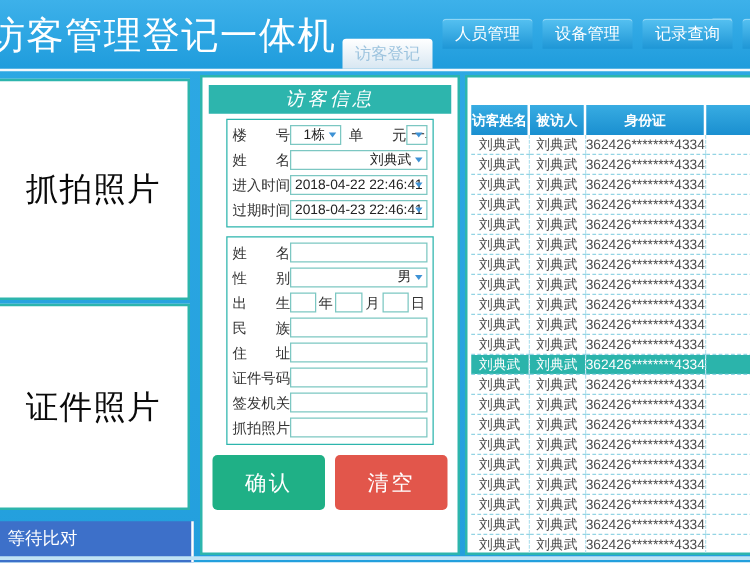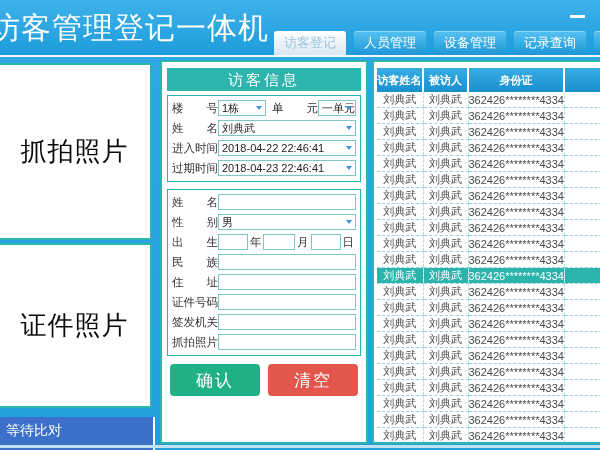--- a/index.html
+++ b/index.html
@@ -12,63 +12,63 @@
   .titlebar { position:absolute; left:0; top:0; width:600px; height:57px;
               background:linear-gradient(#3db1ea,#1f9cdc); border-bottom:2px solid #f2f8fc; }
   .app-title { position:absolute; left:-10px; top:8px; font-size:30px; color:#fff;
                white-space:nowrap; letter-spacing:1px; }
   .min-btn { position:absolute; right:12px; top:10px; width:20px; height:14px; cursor:pointer; }
   .min-btn .dash { position:absolute; left:2px; top:5px; width:15px; height:3px; background:#fff; }
   .tabs { position:absolute; right:-8px; bottom:0; display:flex; gap:8px; }
   .tab { min-width:66px; height:24px; line-height:24px; padding:0 10px; text-align:center;
          font-size:13px; color:#fff; border-radius:3px 3px 0 0; cursor:pointer;
          background:linear-gradient(#56c1f1,#1e96d6); box-shadow:inset 0 1px 0 rgba(255,255,255,.35); }
-  .tab.active { background:linear-gradient(#ffffff,#d8e7f2); color:#9cc3de; }
+  .tab.active { background:linear-gradient(#ffffff,#d8e7f2); color:#9cc3de;margin-top:16px; }
   .tab.sliver { min-width:14px; padding:0; }
 
   
   .photo-box { position:absolute; left:-55px; width:207px; background:#fff;
                border:2px solid #2db5ad; display:flex; align-items:center; justify-content:center; }
   .photo-box.snapshot { top:63px; height:177px; }
   .photo-box.idcard  { top:243px; height:165px; }
   .photo-label { font-size:26px; color:#0a0a0a; letter-spacing:1px; padding-left:52px; }
   .status-bar { position:absolute; left:0; top:417px; width:155px; height:37px;
                 background:#3d70c9; border-right:2px solid #fff; color:#fff;
                 font-size:14px; line-height:27px; padding-left:6px; }
 
   
   .form-panel { position:absolute; left:160px; top:60px; width:208px; height:384px;
                 background:#fff; border:2px solid #2db5ad; }
   .form-title { margin:6px 5px 4px; height:23px; line-height:23px; background:#2db5ad;
-                color:#fff; font-size:15px; text-align:center; letter-spacing:3px; }
-  .fs { border:1px solid #2db5ad; margin:0 5px; padding:4px 4px 1px; }
+                color:#fff; font-size:15px; text-align:center; letter-spacing:3px;font-style:italic; }
+  .fs { border:1px solid #2db5ad; margin:0 19px; padding:4px 4px 1px; }
   .fs + .fs { margin-top:7px; }
   .frow { display:flex; align-items:center; margin-bottom:4px; }
   .flabel { width:46px; flex-shrink:0; font-size:11.5px; color:#333;
             text-align:justify; text-align-last:justify; }
   .suffix { font-size:11.5px; color:#333; margin:0 2px; }
   .ctl { position:relative; height:16px; border:1px solid #7cc7c2; background:#fff;
          font-size:11px; color:#222; line-height:14px; padding:0 3px; overflow:hidden;
          white-space:nowrap; }
   .ctl.grow { flex:1; }
-  .ctl.dd { padding-right:12px; }
+  .ctl.dd { padding-right:12px;text-align:right; }
   .ctl.dd .arr { position:absolute; right:3px; top:5px; width:0; height:0;
                  border-left:3.5px solid transparent; border-right:3.5px solid transparent;
                  border-top:4.5px solid #3e92d5; }
   .gap { width:6px; flex-shrink:0; }
   .btns { display:flex; gap:8px; margin:8px 8px 0; }
-  .btn { flex:1; height:32px; border:none; border-radius:4px; color:#fff; font-size:17px;
+  .btn { flex:1; height:44px; border:none; border-radius:4px; color:#fff; font-size:17px;
          letter-spacing:2px; cursor:pointer; }
   .btn.confirm { background:#1fb086; }
   .btn.clear { background:#e2564b; }
 
   
   .table-panel { position:absolute; left:372px; top:60px; width:228px; height:384px;
                  background:#fff; border:2px solid #2db5ad; border-right:none;
-                 padding:6px 0 0 3px; overflow:hidden; }
+                 padding:22px 0 0 3px; overflow:hidden; }
   table.records { border-collapse:collapse; table-layout:fixed; width:300px; }
   .records th { height:24px; font-size:11px; font-weight:bold; color:#fff; text-align:center;
                 background:linear-gradient(#38ace2,#1a8fd0); border-left:2px solid #fff; }
   .records th:first-child { border-left:none; }
   .records td { height:15.6px; font-size:11px; color:#4a4a4a; text-align:center;
                 white-space:nowrap; overflow:hidden; border-bottom:1px dashed #93d4e4;
                 border-left:1px dashed #b5e2ee; }
   .records td:first-child { border-left:none; }
   .records tr.selected td { background:#2bb4ab; color:#fff; }
 

